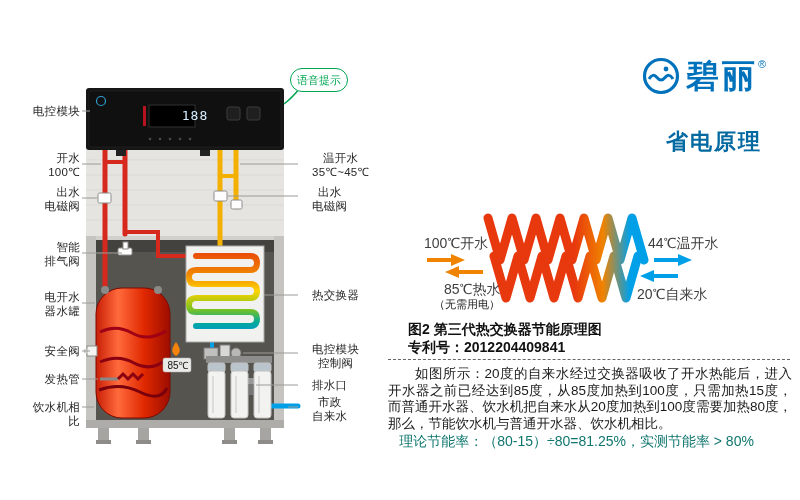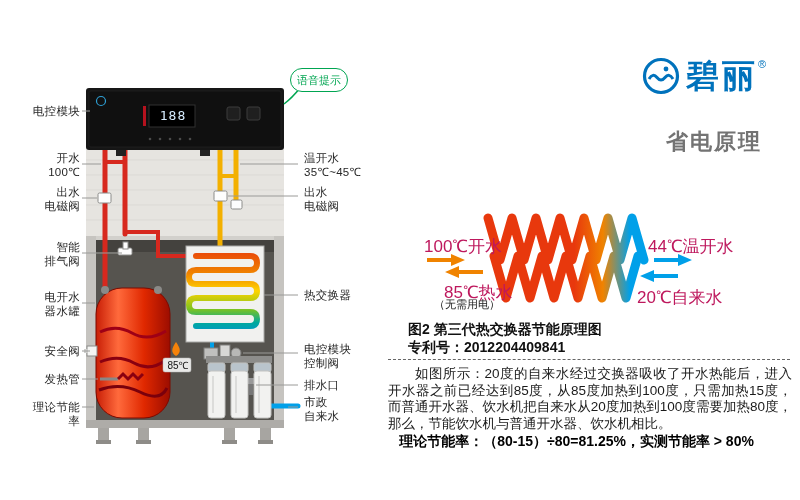--- a/index.html
+++ b/index.html
@@ -5,57 +5,57 @@
   html,body{margin:0;padding:0;background:#fff;}
   .page{position:relative;width:800px;height:500px;background:#fff;overflow:hidden;
         font-family:"Liberation Sans",sans-serif;color:#222;}
   svg{display:block;}
   .abs{position:absolute;}
 
   
   .m-label{position:absolute;font-size:11.5px;line-height:1.18;color:#262626;
            white-space:pre-line;letter-spacing:.3px;}
   .m-label.left{left:26px;width:54px;text-align:right;}
-  .m-label.right{left:304px;text-align:left;}
+  .m-label.right{left:312px;text-align:center;}
 
   
   .bubble{position:absolute;left:290px;top:68px;width:56px;height:22px;
           border:1.5px solid #00a551;border-radius:12px;background:#fff;
           color:#00a551;font-size:11px;line-height:22px;text-align:center;}
 
   
   .display-digits{position:absolute;left:150px;top:106px;width:46px;height:28px;
                   font-family:"DejaVu Sans Mono",monospace;font-size:13px;line-height:20px;
-                  color:#d6ecff;text-align:center;letter-spacing:1px;}
+                  color:#d6ecff;text-align:center;letter-spacing:1px;padding-left:22px;}
 
   
   .tank-temp{position:absolute;left:164px;top:359px;width:28px;height:24px;
              font-size:10px;line-height:13px;text-align:center;color:#111;}
 
   
   .logo{position:absolute;left:641px;top:56px;display:flex;align-items:flex-start;}
   .logo-text{font-size:33px;font-weight:bold;color:#0072bc;letter-spacing:3px;line-height:40px;margin-left:5px;}
   .logo-reg{font-size:11px;color:#0072bc;margin-top:2px;}
   .title-green{position:absolute;right:38px;top:127px;font-size:22px;font-weight:bold;
-               color:#737373;letter-spacing:2px;}
+               color:#0369a1;letter-spacing:2px;}
   .subtitle{position:absolute;right:37px;top:156px;font-size:28px;font-weight:bold;letter-spacing:1px;}
   .sub-blue{color:#0068b7;}
   .sub-red{color:#e60012;}
 
-  .hx-text{position:absolute;font-size:17px;color:#be185d;white-space:nowrap;}
+  .hx-text{position:absolute;font-size:14px;color:#404040;white-space:nowrap;}
   .hx-note{position:absolute;font-size:11px;color:#222;white-space:nowrap;}
   .fig-caption{position:absolute;left:408px;top:321px;width:320px;
                font-size:14px;font-weight:bold;color:#111;}
   .fig-patent{position:absolute;left:408px;top:339px;width:320px;text-align:left;
               font-size:14px;font-weight:bold;color:#111;}
   .divider{position:absolute;left:388px;top:359px;width:402px;border-top:1px dashed #666;}
   .desc{position:absolute;left:388px;top:366px;width:404px;font-size:13.5px;line-height:16.5px;
         color:#1a1a1a;text-indent:2em;text-align:justify;}
-  .formula{position:absolute;left:388px;top:433px;width:404px;font-size:14px;font-weight:bold;
-           color:#000000;text-indent:.8em;}
+  .formula{position:absolute;left:388px;top:433px;width:404px;font-size:14px;font-weight:normal;
+           color:#0f766e;text-indent:.8em;}
 </style>
 </head>
 <body>
 
 <div class="page">
 
   <svg class="abs" style="left:0;top:0" width="400" height="500" viewBox="0 0 400 500">
     <defs>
       <linearGradient id="tankGrad" x1="0" y1="0" x2="1" y2="0">
         <stop offset="0" stop-color="#c81e06"></stop>
@@ -226,21 +226,21 @@
   <div class="m-label left" style="top:152px">开水
 100℃</div>
   <div class="m-label left" style="top:186px">出水
 电磁阀</div>
   <div class="m-label left" style="top:241px">智能
 排气阀</div>
   <div class="m-label left" style="top:291px">电开水
 器水罐</div>
   <div class="m-label left" style="top:345px">安全阀</div>
   <div class="m-label left" style="top:373px">发热管</div>
-  <div class="m-label left" style="top:401px">理论节能率</div>
+  <div class="m-label left" style="top:401px">饮水机相比</div>
 
   <div class="m-label right" style="top:152px">温开水
 35℃~45℃</div>
   <div class="m-label right" style="top:186px">出水
 电磁阀</div>
   <div class="m-label right" style="top:289px">热交换器</div>
   <div class="m-label right" style="top:343px">电控模块
 控制阀</div>
   <div class="m-label right" style="top:379px">排水口</div>
   <div class="m-label right" style="top:396px">市政

